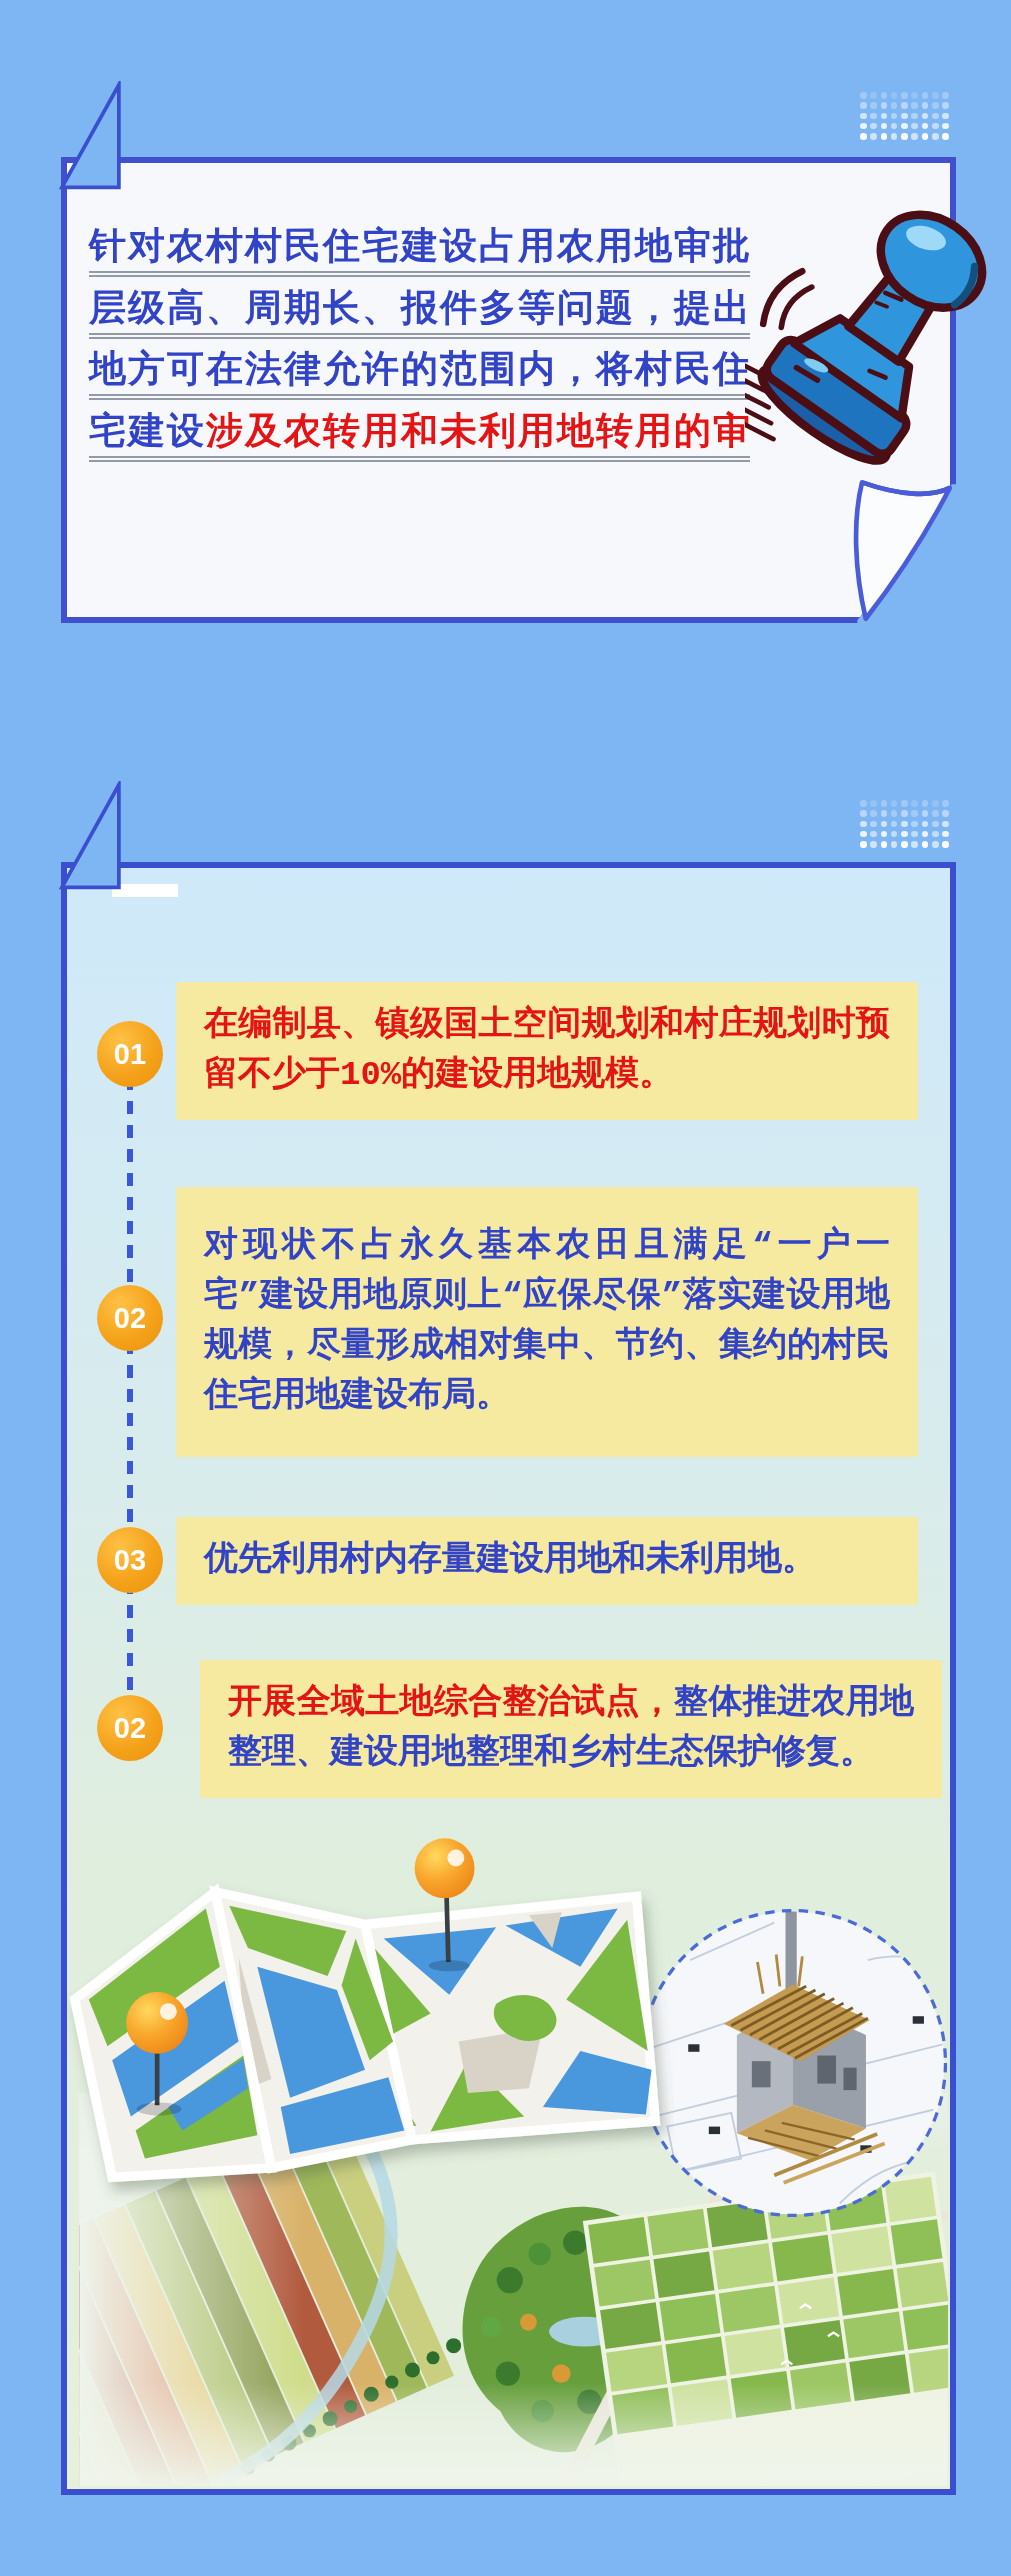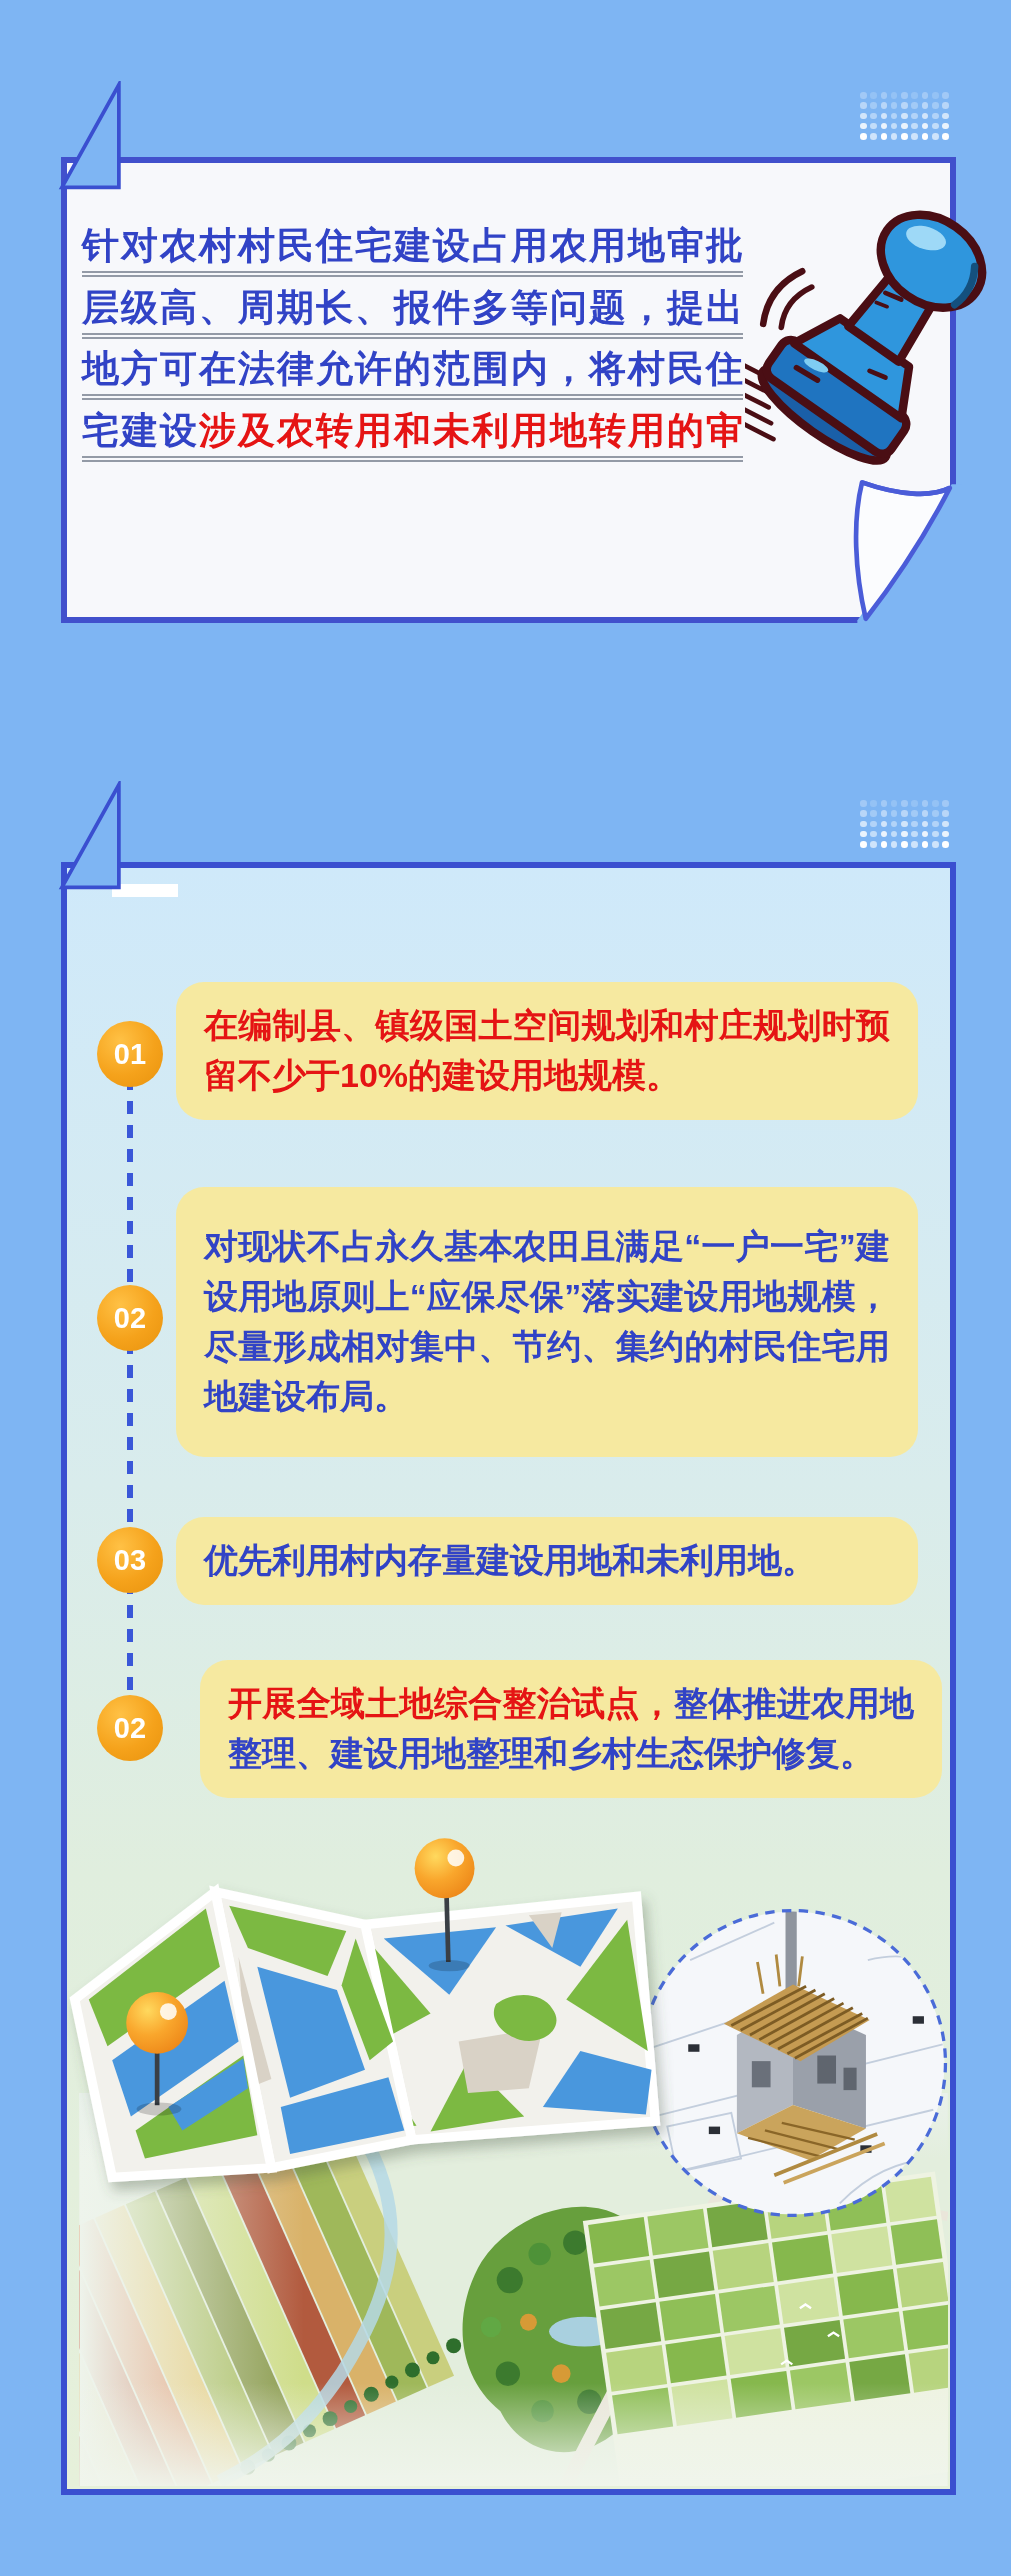--- a/index.html
+++ b/index.html
@@ -15,38 +15,38 @@
   .tri{position:absolute;left:56px;width:66px;height:112px;z-index:3;}
 
   
   .dots{position:absolute;left:860px;width:90px;height:62px;z-index:2;}
   .dots .drow{display:flex;gap:3.7px;margin-bottom:3.7px;}
   .dots .dot{width:6.6px;height:6.6px;border-radius:50%;}
 
   
   #card1{position:absolute;left:61px;top:157px;width:895px;height:466px;box-sizing:border-box;
          background:#f7f8fb;border:6.6px solid #4150cc;z-index:1;}
-  #card1-text{position:absolute;left:82px;top:225px;width:661px;z-index:2;}
+  #card1-text{position:absolute;left:89px;top:225px;width:661px;z-index:2;}
   .c1line{font-size:37px;font-weight:700;line-height:1.12;text-align:justify;text-align-last:justify;
           padding-bottom:4.7px;border-bottom:6.6px double #939aa6;margin-bottom:9.4px;}
   .seg-blue{color:#3143c6;}
   .seg-red{color:#e51414;}
 
   
   #card2{position:absolute;left:61px;top:862px;width:895px;height:1633px;box-sizing:border-box;
          border:6.6px solid #3a4fd0;background:linear-gradient(180deg,#cfe9fa 0%,#d9ecec 38%,#e0eede 62%,#e6f0da 100%);
          overflow:hidden;z-index:1;}
   #dash-line{position:absolute;left:60px;top:185px;width:5.6px;height:676px;
              background:repeating-linear-gradient(180deg,#3a57d8 0 13px,transparent 13px 24px);z-index:1;}
   .numcircle{position:absolute;left:30px;width:66px;height:66px;border-radius:50%;z-index:2;
              background:radial-gradient(circle at 35% 30%,#ffc145,#f5a21b 55%,#e8920d);
              display:flex;align-items:center;justify-content:center;}
   .numcircle span{color:#ffffff;font-size:29px;font-weight:700;}
-  .ybox{position:absolute;left:109px;width:742px;box-sizing:border-box;background:#f6e9a0;border-radius:28px;
-        padding:19px 28px;display:flex;flex-direction:column;justify-content:center;z-index:1;}
+  .ybox{position:absolute;left:109px;width:742px;box-sizing:border-box;background:#f6e9a0;border-radius:3px;
+        padding:19px 28px;display:flex;flex-direction:column;justify-content:center;z-index:1;font-family:Liberation Mono, monospace;}
   .ybox p{margin:0;font-size:34px;font-weight:700;line-height:1.47;text-align:justify;}
 
   .artwork{position:absolute;}
 </style>
 </head>
 <body>
 
 <div id="page">
 
   <svg class="tri" style="top:81px;" viewBox="0 0 70 120">

